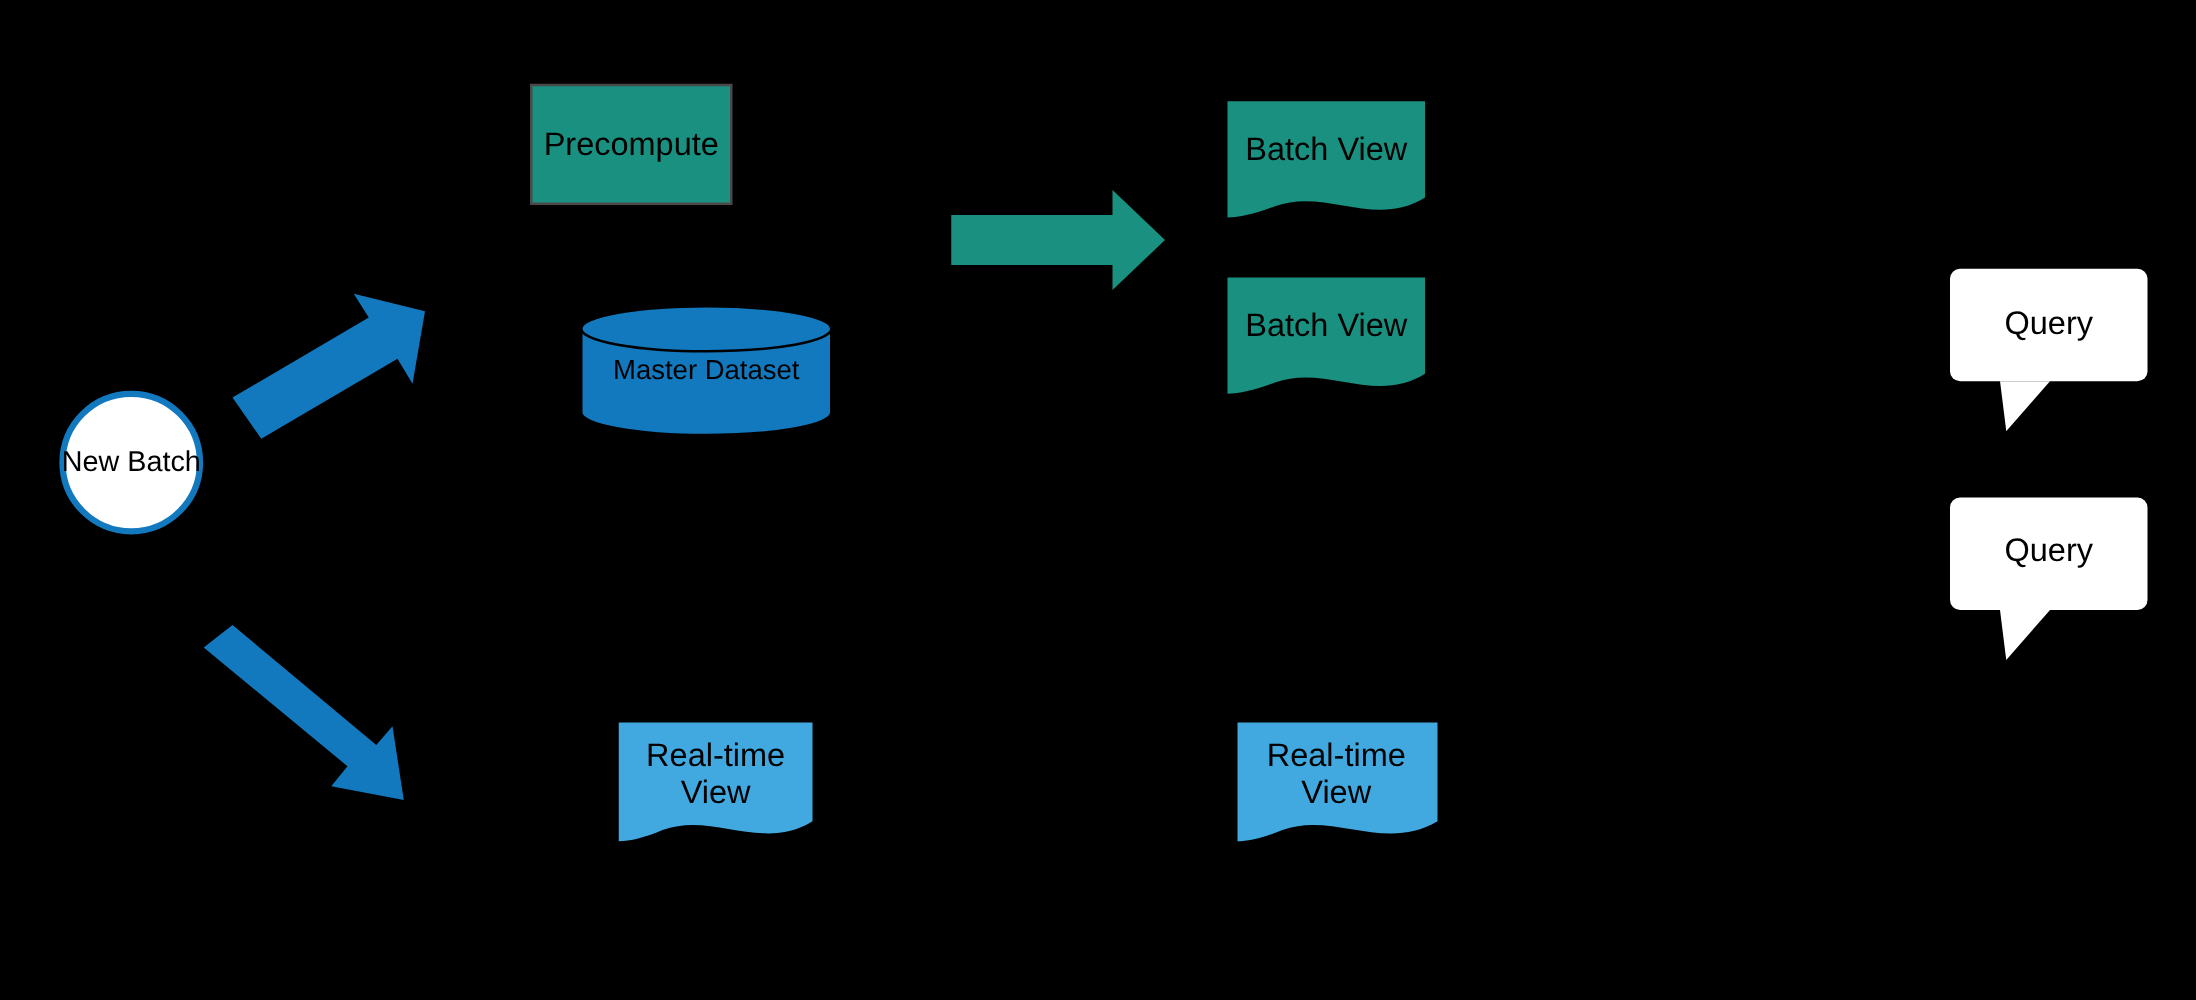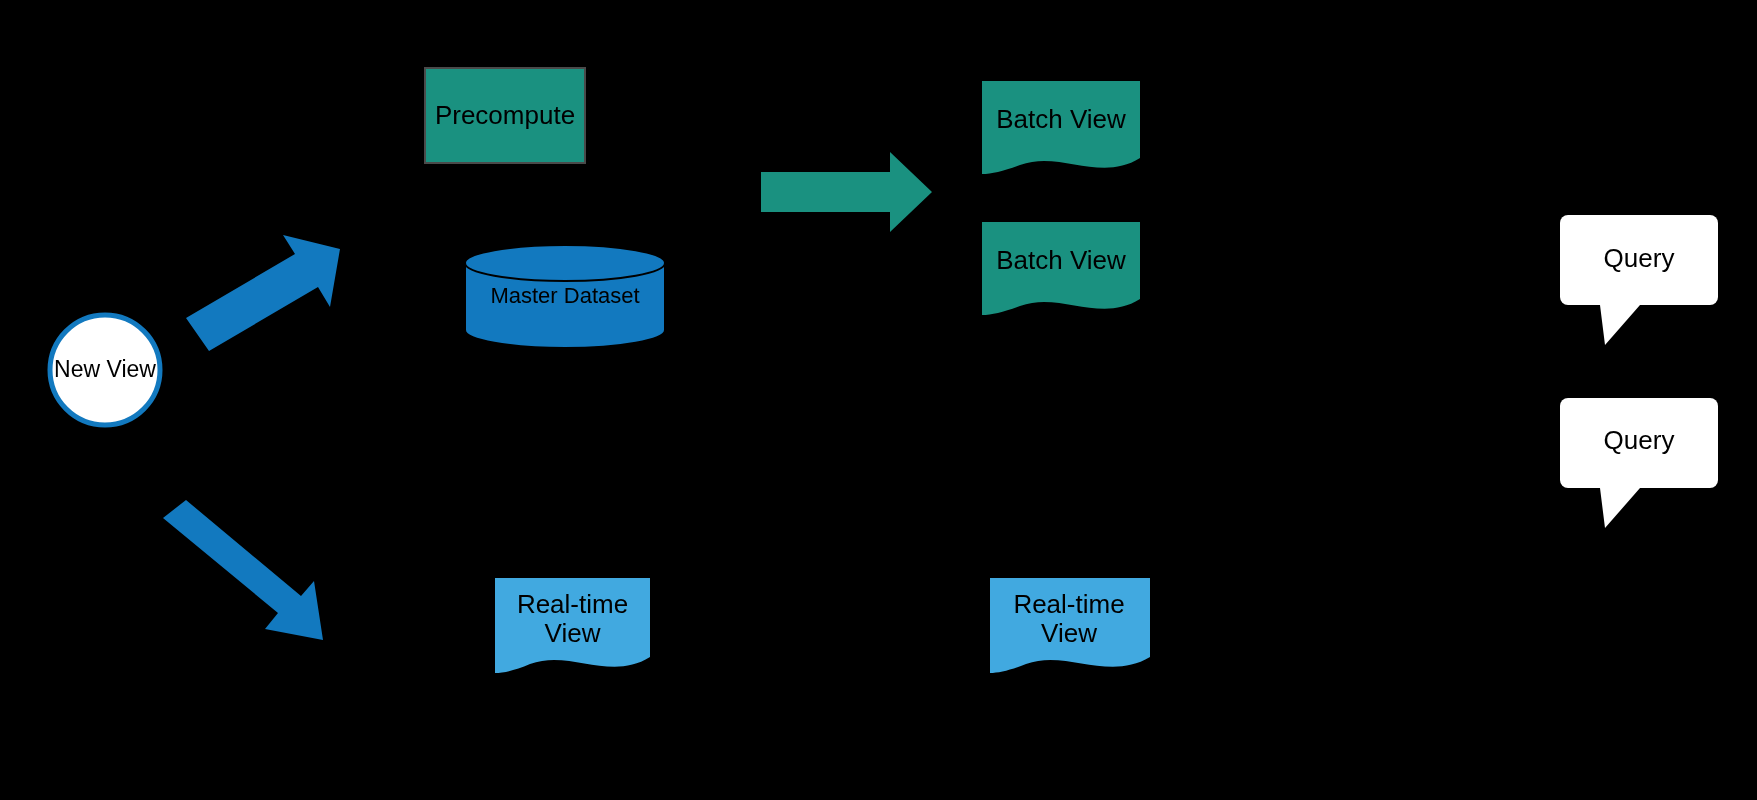--- a/index.html
+++ b/index.html
@@ -100,21 +100,21 @@
       <rect x="1560" y="398" width="158" height="90" rx="8" ry="8" fill="#ffffff"></rect>
       <path d="M 1600 488 L 1640 488 L 1605 528 Z" fill="#ffffff"></path>
     </g>
 
   </svg>
 
   <div class="node-label lbl-precompute">Precompute</div>
 
   <div class="node-label lbl-master">Master Dataset</div>
 
-  <div class="node-label lbl-newdata">New View</div>
+  <div class="node-label lbl-newdata">New Batch</div>
 
   <div class="node-label lbl-batch1">Batch View</div>
 
   <div class="node-label lbl-batch2">Batch View</div>
 
   <div class="node-label lbl-rtv-left">Real-time
 View</div>
 
   <div class="node-label lbl-rtv-right">Real-time
 View</div>

